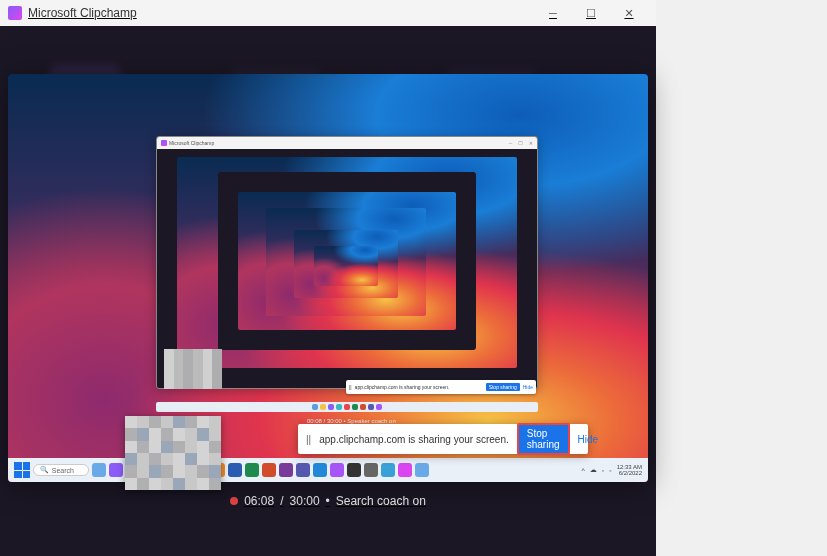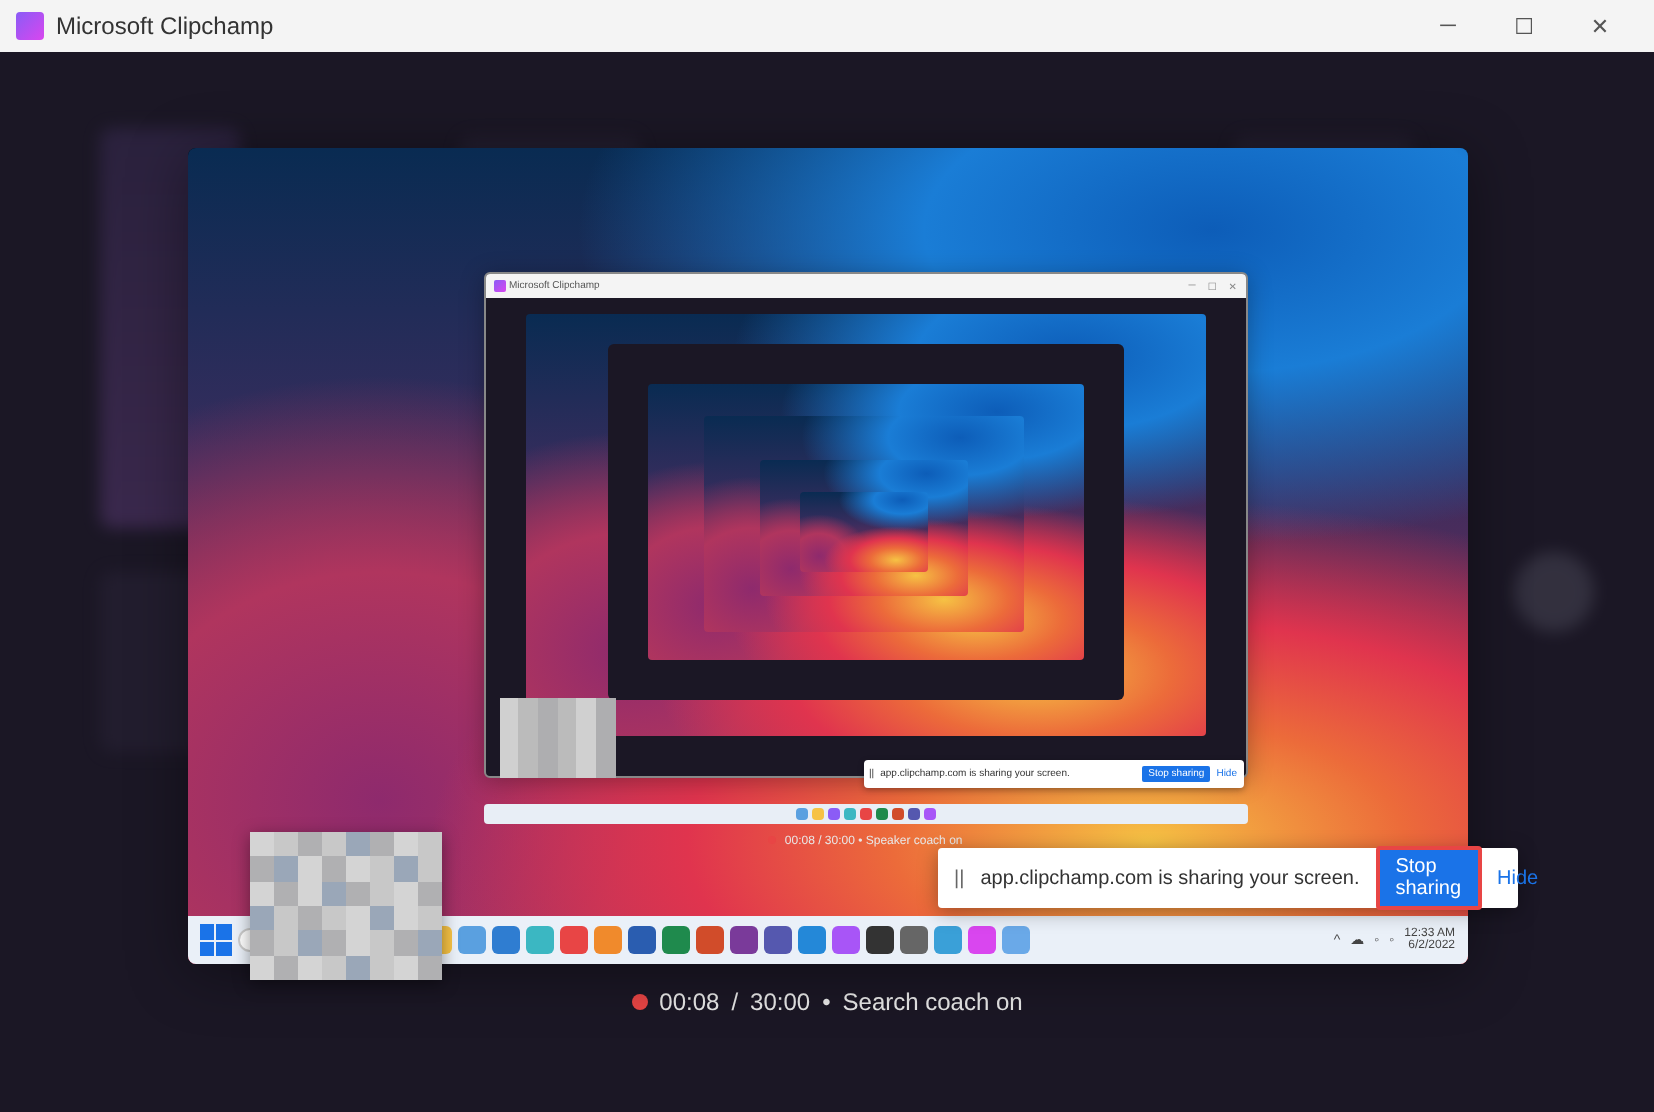--- a/index.html
+++ b/index.html
@@ -1,18 +1,18 @@
 <!DOCTYPE html>
 <html><head>
 <meta charset="utf-8">
 <style>
   * { box-sizing: border-box; margin: 0; padding: 0; }
   body { width: 827px; height: 556px; font-family: "Segoe UI", sans-serif; background: #f0f0f0; overflow: hidden; }
   
-  .window { width: 827px; height: 556px; background: #f4f4f4; display: flex; flex-direction: column; }
+  .window { width: 656px; height: 556px; background: #f4f4f4; display: flex; flex-direction: column; text-decoration: underline; }
   .titlebar { height: 26px; display: flex; align-items: center; padding: 0 8px; background: #f4f4f4; font-size: 12px; color: #333; }
   .titlebar .app-icon { width: 14px; height: 14px; margin-right: 6px; background: linear-gradient(135deg,#8a5cf6,#d946ef); border-radius: 2px; display: inline-flex; align-items: center; justify-content: center; }
   .titlebar .spacer { flex: 1; }
   .titlebar .winbtn { width: 38px; height: 26px; display: flex; align-items: center; justify-content: center; color: #555; font-size: 11px; cursor: pointer; }
   
   .content { flex: 1; background: #1b1725; position: relative; display: flex; flex-direction: column; align-items: center; justify-content: center; }
   
   .recording-area {
     position: relative;
     width: 640px;
@@ -306,21 +306,21 @@
           <div class="clock">
             <div>12:33 AM</div>
             <div>6/2/2022</div>
           </div>
         </div>
       </div>
     </div>
 
     <div class="status-line">
       <span class="rec-dot"></span>
-      <span>00:08</span>
+      <span>06:08</span>
       <span>/</span>
       <span>30:00</span>
       <span>•</span>
       <span>Search coach on</span>
     </div>
 
     <div class="camera-thumb">
       <div></div>
         <div></div>
         <div></div>

